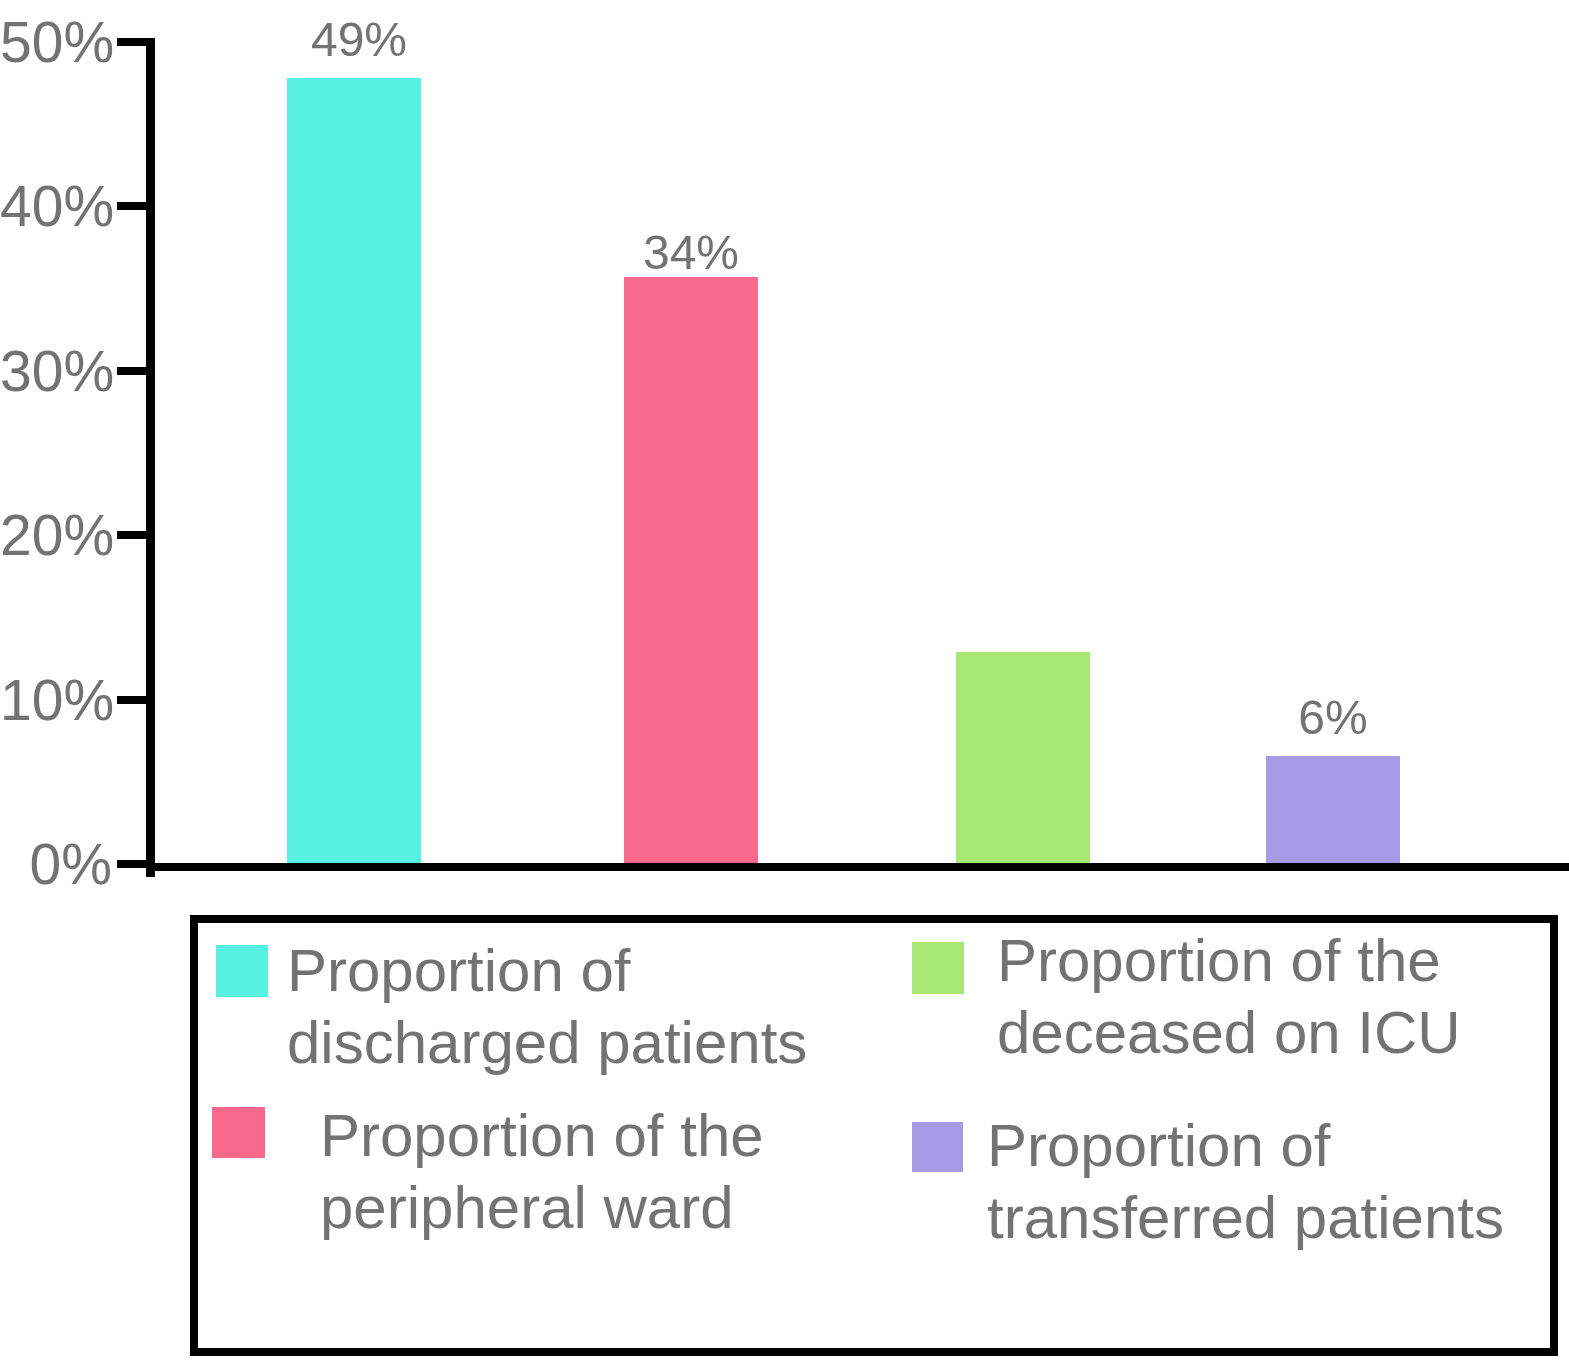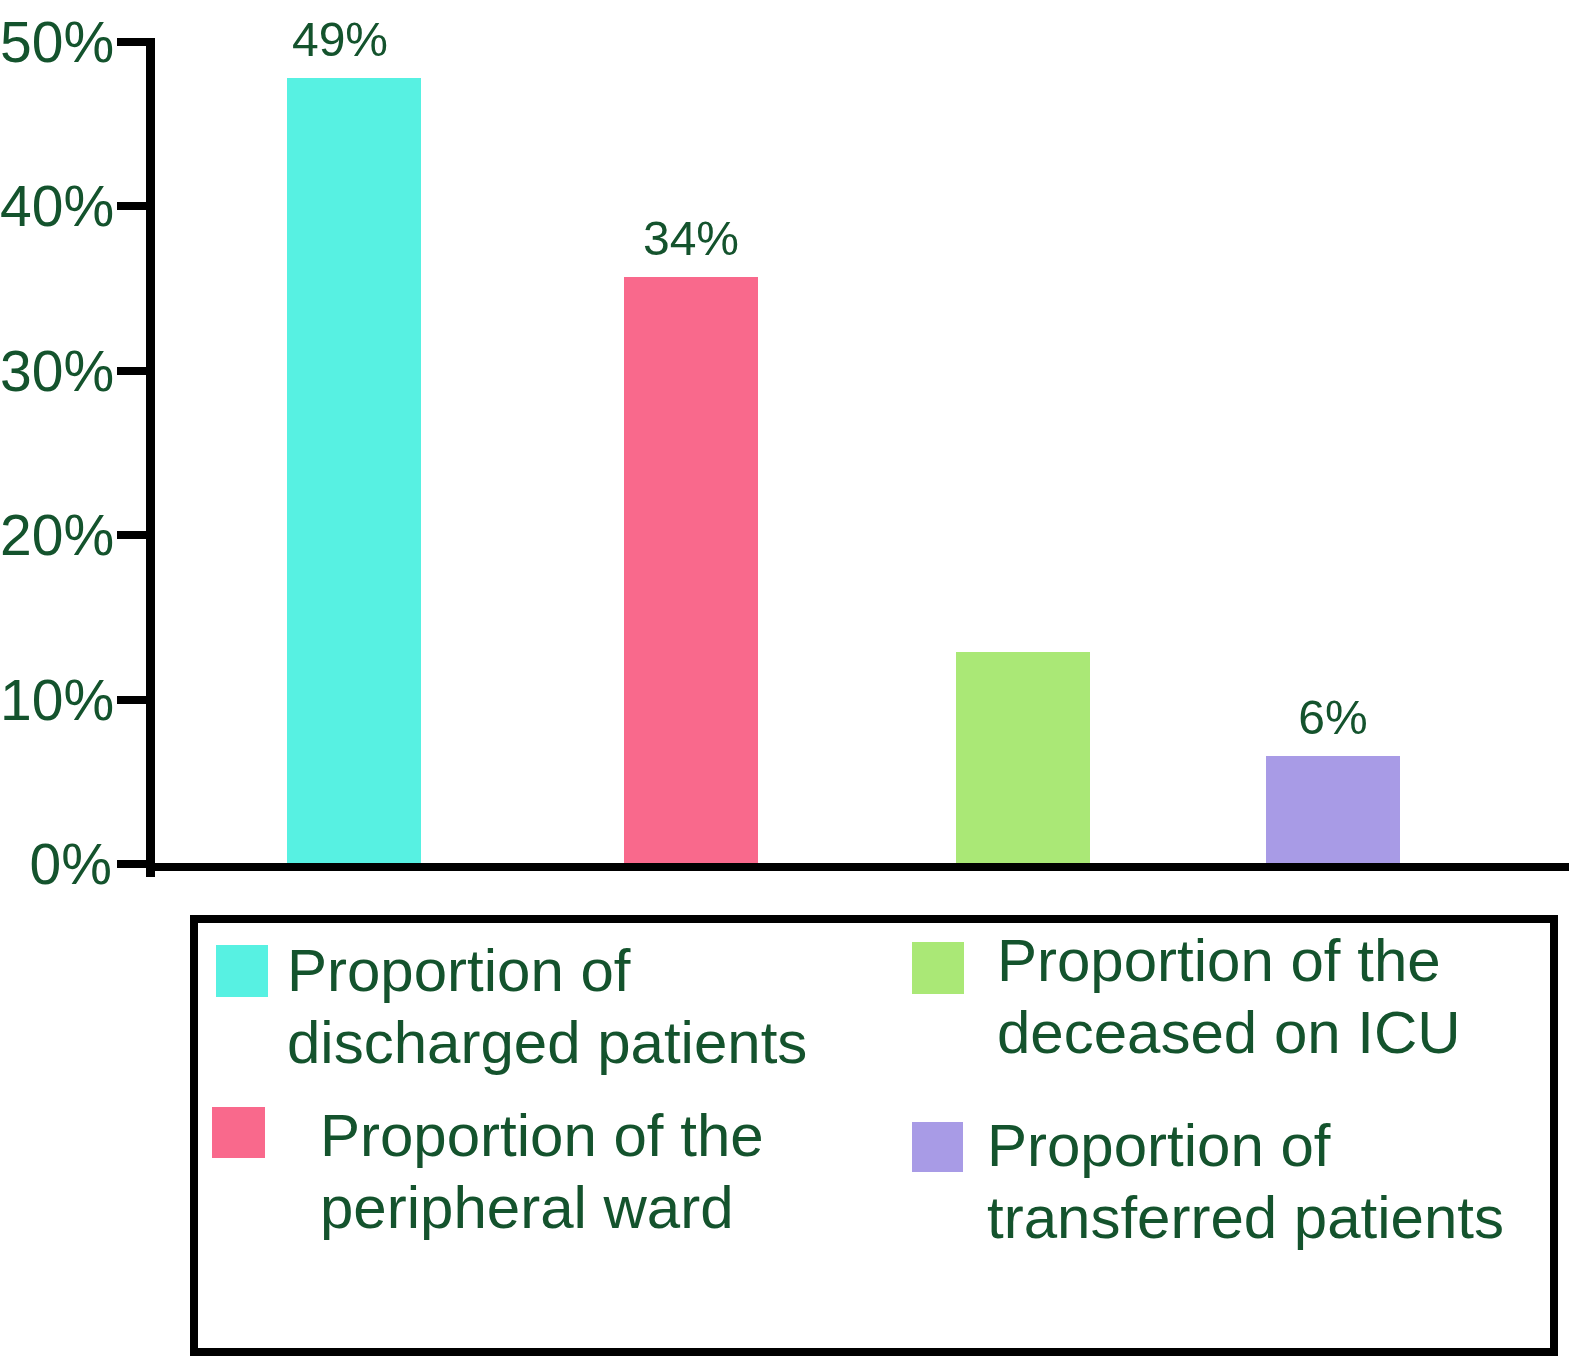--- a/index.html
+++ b/index.html
@@ -7,21 +7,21 @@
     padding: 0;
     background: #ffffff;
     font-family: "Liberation Sans", sans-serif;
   }
   .canvas {
     position: relative;
     width: 1569px;
     height: 1361px;
     background: #ffffff;
     overflow: hidden;
-    color: #14532d;
+    color: #737373;
   }
 
   
   .y-axis-line {
     position: absolute;
     left: 146px; top: 40px;
     width: 9px; height: 837px;
     background: #000000;
   }
   .x-axis-line {
@@ -74,21 +74,21 @@
   .bar.b3 { left: 1266px; }
 
   .vlab {
     position: absolute;
     width: 240px;
     text-align: center;
     font-size: 48px;
     line-height: 56px;
     white-space: nowrap;
   }
-  .vlab.v0 { left: 220px; }
+  .vlab.v0 { left: 239px; }
   .vlab.v1 { left: 571px; }
   .vlab.v2 { left: 903px; }
   .vlab.v3 { left: 1213px; }
 
   
   .legend {
     position: absolute;
     left: 190px; top: 915px;
     width: 1368px; height: 441px;
     border: 8px solid #000000;
@@ -150,21 +150,21 @@
   <div class="ylab y5">0%</div>
 
   <div class="bars">
     <div class="bar b0" style="height: 785px; background: rgb(87, 241, 226);"></div>
     <div class="bar b1" style="height: 586px; background: rgb(249, 105, 140);"></div>
     <div class="bar b2" style="height: 211px; background: rgb(170, 232, 118);"></div>
     <div class="bar b3" style="height: 107px; background: rgb(168, 155, 230);"></div>
   </div>
 
   <div class="vlab v0" style="top: 12px;">49%</div>
-  <div class="vlab v1" style="top: 211px;">34%</div>
+  <div class="vlab v1" style="top: 225px;">34%</div>
   <div class="vlab v3" style="top: 690px;">6%</div>
 
   <div class="legend">
 
     <div class="legend-entry e0">
       <span class="swatch" style="background: rgb(87, 241, 226);"></span>
       <div class="legend-text">
         <div>Proportion of</div>
         <div>discharged patients</div>
       </div>

